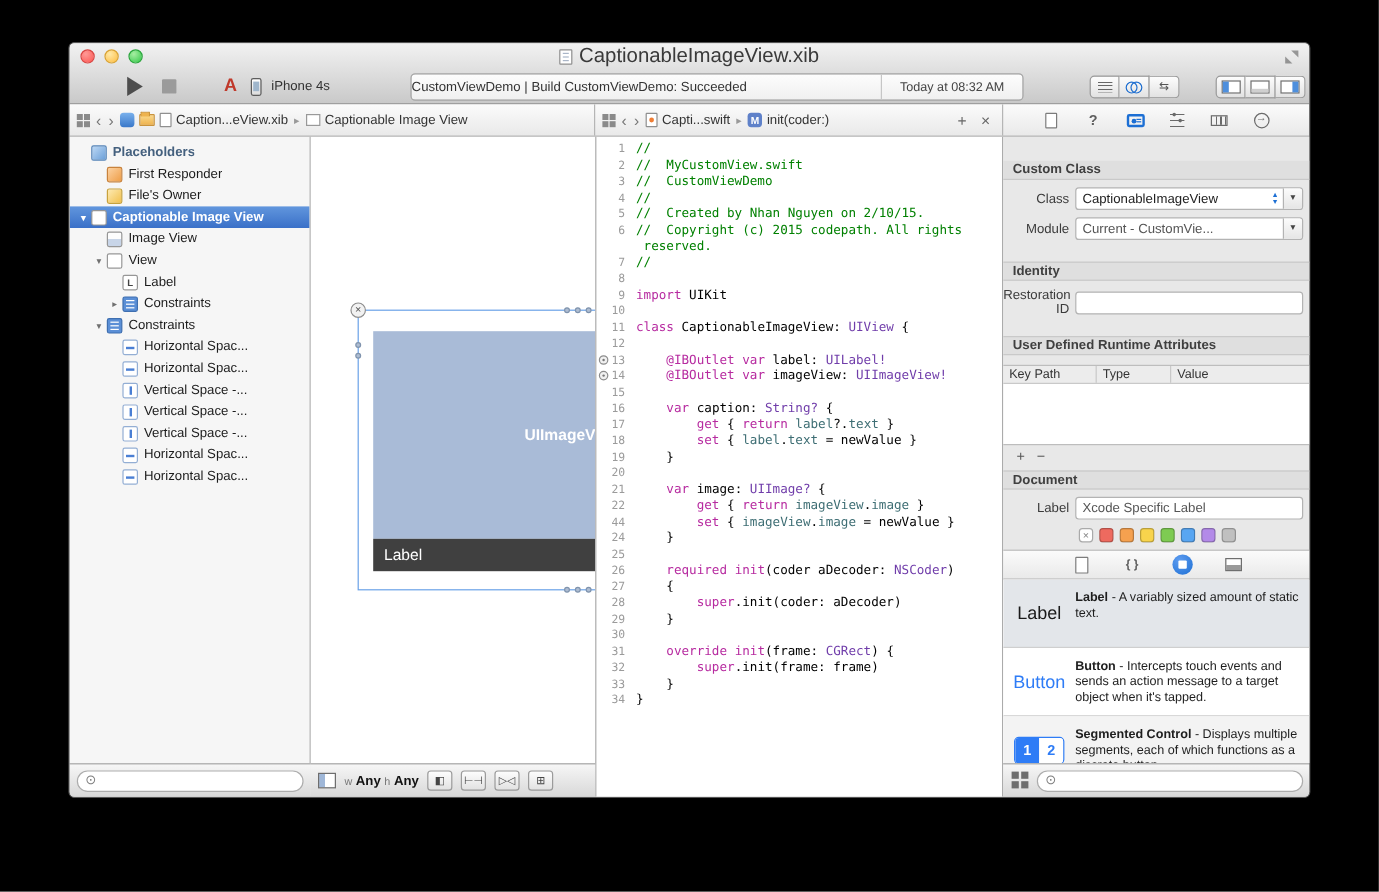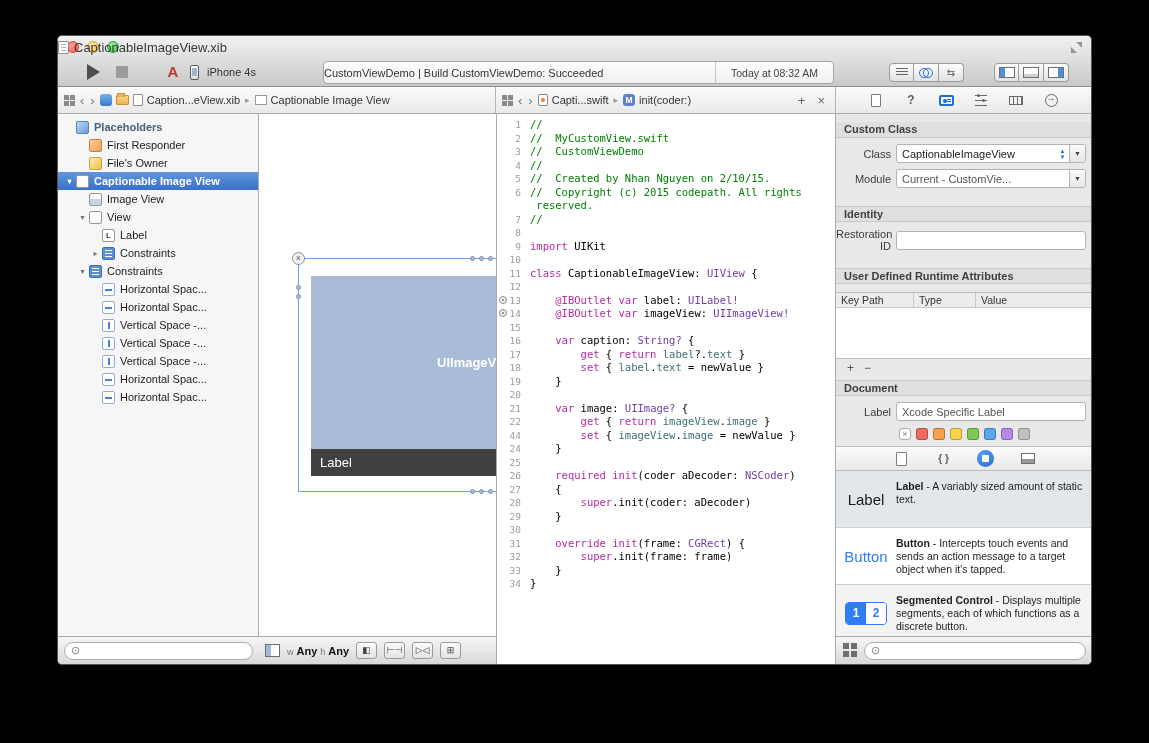--- a/index.html
+++ b/index.html
@@ -7,27 +7,27 @@
 body{background:#000;position:relative;font-family:"Liberation Sans",sans-serif;}
 .window{position:absolute;left:57px;top:35px;width:1035px;height:630px;border-radius:5px;overflow:hidden;background:#ececec;border:1px solid #555;box-shadow:0 18px 50px rgba(0,0,0,.75);}
 
 .chrome{position:absolute;left:0;top:0;right:0;height:51px;background:linear-gradient(#f2f2f2,#c9c9c9);border-bottom:1px solid #8e8e8e;}
 .titlebar{position:relative;height:22px;}
 .traffic{position:absolute;left:9px;top:5px;display:flex;gap:8px;}
 .tl{width:12px;height:12px;border-radius:50%;display:inline-block;}
 .tl.red{background:radial-gradient(circle at 35% 30%,#ff9a96,#fc5753);border:1px solid #d94542;}
 .tl.yellow{background:radial-gradient(circle at 35% 30%,#ffe9a8,#fdbc40);border:1px solid #d9a333;}
 .tl.green{background:radial-gradient(circle at 35% 30%,#a6eea2,#33c748);border:1px solid #2aa63c;}
-.title-wrap{position:absolute;left:0;right:0;top:0;height:22px;display:flex;align-items:center;gap:5px;font-size:13px;color:#3a3a3a;}
+.title-wrap{position:absolute;left:0;right:0;top:0;height:22px;display:flex;align-items:center;justify-content:center;gap:5px;font-size:17px;color:#3a3a3a;}
 .doc-icon{width:11px;height:13px;background:#fff;border:1px solid #8f8f8f;border-radius:1px;position:relative;}
 .doc-icon:before{content:"";position:absolute;left:2px;top:2px;right:2px;height:1px;background:#aab6c8;box-shadow:0 3px 0 #aab6c8,0 6px 0 #aab6c8;}
 .fs-icon{position:absolute;right:9px;top:6px;width:11px;height:11px;opacity:.5;}
 .fs-icon:before{content:"";position:absolute;right:0;top:0;border-top:6px solid #444;border-left:6px solid transparent;}
 .fs-icon:after{content:"";position:absolute;left:0;bottom:0;border-bottom:6px solid #444;border-right:6px solid transparent;}
-.toolbar{position:relative;height:29px;}
+.toolbar{position:relative;height:29px;margin-left:19px;}
 .play-btn{position:absolute;left:29px;top:4px;width:20px;height:20px;background:none;border:none;cursor:default;}
 .play-ic{display:block;width:0;height:0;border-left:13px solid #4d4d4d;border-top:8px solid transparent;border-bottom:8px solid transparent;}
 .stop-btn{position:absolute;left:58px;top:6px;width:16px;height:16px;background:none;border:none;}
 .stop-ic{display:block;width:12px;height:12px;background:#9b9b9b;border-radius:1px;}
 .scheme{position:absolute;left:106px;top:3px;height:22px;display:flex;align-items:center;gap:8px;}
 .app-icon{width:18px;height:18px;font-size:15px;font-weight:bold;color:#c0392b;text-align:center;line-height:18px;}
 .app-icon:before{content:"A";}
 .phone-ic{width:9px;height:15px;border:1px solid #5d5d5d;border-radius:2px;background:linear-gradient(#fff,#dcdcdc);position:relative;}
 .phone-ic:before{content:"";position:absolute;left:1px;right:1px;top:2px;bottom:3px;background:#9fb6cc;}
 .device-txt{font-size:11px;color:#333;}
@@ -128,21 +128,21 @@
 .lnum{color:#9b9b9b;font-size:9.5px;}
 .well{position:absolute;left:2px;top:2px;width:8px;height:8px;border:1px solid #8c8c8c;border-radius:50%;background:#f0f0f0;}
 .well:before{content:"";position:absolute;left:2px;top:2px;width:2px;height:2px;border-radius:50%;background:#777;}
 .ctext{white-space:pre;color:#000;}
 .cm{color:#008000;}
 .kw{color:#b72ba0;}
 .ty{color:#703daa;}
 .tl2{color:#3e6e74;}
 
 .isec-h{height:16px;background:#dfdfdf;border-top:1px solid #c9c9c9;border-bottom:1px solid #c9c9c9;font-size:11px;font-weight:bold;color:#3f3f3f;padding-left:8px;line-height:15px;flex:0 0 16px;}
-.isec-h:first-child{border-top:none;margin-top:8px;}
+.isec-h:first-child{border-top:none;margin-top:20px;}
 .irow{display:flex;align-items:center;margin:6px 7px 0 0;flex:0 0 19px;}
 .ilabel{width:60px;flex:0 0 60px;text-align:right;font-size:11px;color:#3b3b3b;padding-right:5px;}
 .ifield{flex:1;height:19px;background:#fff;border:1px solid #b3b3b3;border-radius:3px;display:flex;align-items:center;overflow:hidden;}
 .ifield-text{flex:1;font-size:11px;color:#222;padding:0 5px;white-space:nowrap;overflow:hidden;}
 .ifield-text.muted{color:#555;}
 .combo-stepper{flex:0 0 13px;height:17px;display:flex;flex-direction:column;align-items:center;justify-content:center;font-size:6px;color:#1c6fd4;line-height:6px;}
 .combo-stepper:before{content:"\25B2";}
 .combo-stepper:after{content:"\25BC";}
 .dd-btn{flex:0 0 16px;height:19px;background:linear-gradient(#fdfdfd,#e4e4e4);border-left:1px solid #b3b3b3;font-size:7px;color:#444;display:flex;align-items:center;justify-content:center;}
 .dd-btn:before{content:"\25BC";}

